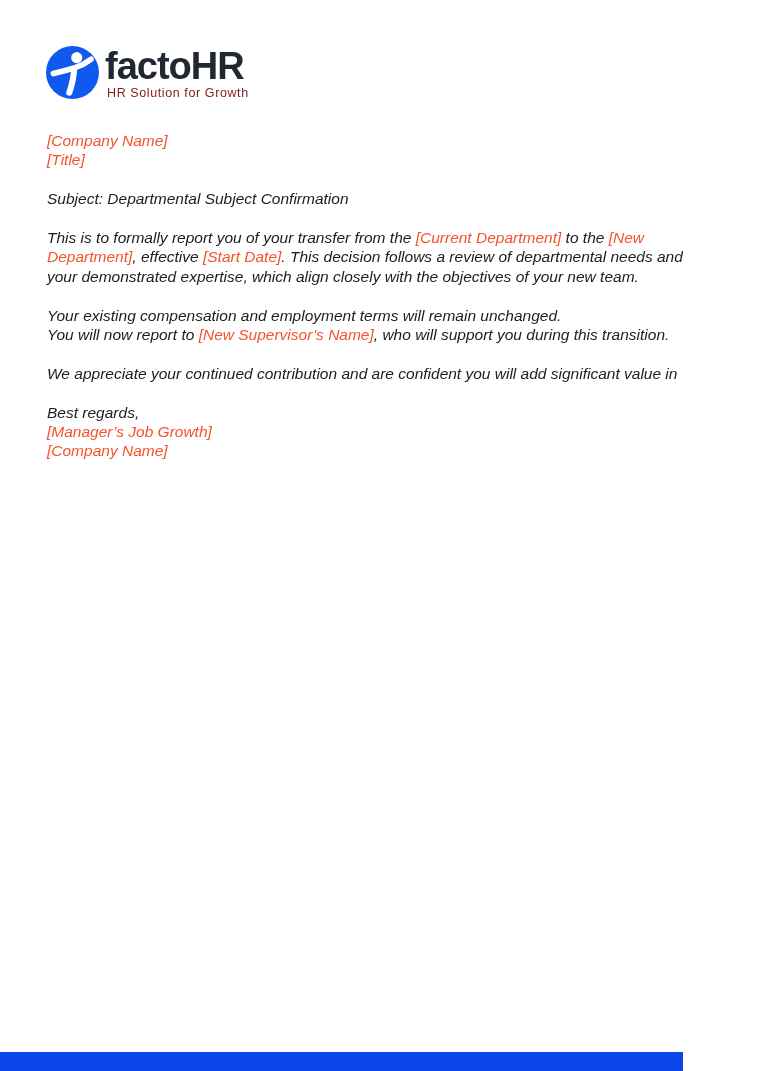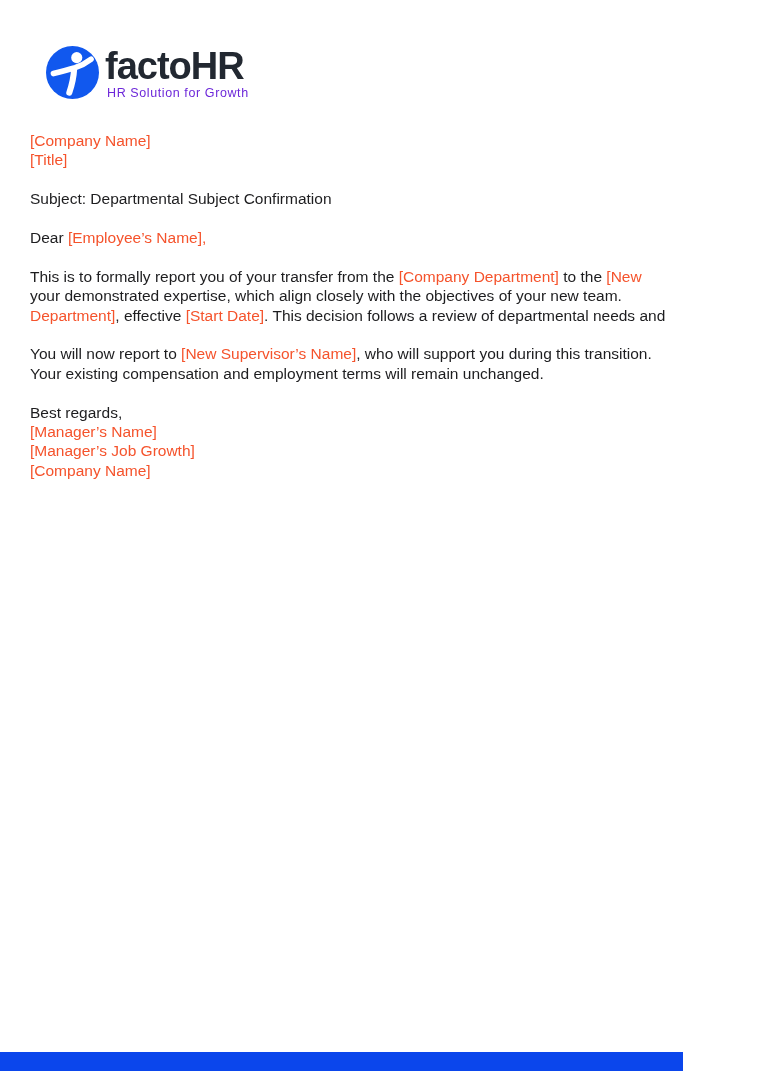--- a/index.html
+++ b/index.html
@@ -20,26 +20,26 @@
   }
   .logo-text{
     margin-left:6px;display:flex;flex-direction:column;
   }
   .logo-brand{
     font-size:38px;line-height:40px;font-weight:700;
     letter-spacing:-1px;color:#222831;
   }
   .logo-tagline{
     font-size:12.5px;line-height:14px;font-weight:500;
-    letter-spacing:0.6px;color:#6d28d9;margin-left:2px;
+    letter-spacing:0.6px;color:#7f1d1d;margin-left:2px;
   }
   
   .letter{
-    position:absolute;left:30px;top:131px;width:672px;
-    font-size:15.5px;line-height:19.4px;color:#1d1d1f;
+    position:absolute;left:47px;top:131px;width:672px;
+    font-size:15.5px;line-height:19.4px;color:#1d1d1f;font-style:italic;
   }
   .block{margin:0 0 19.4px 0;}
   .block:last-child{margin-bottom:16px;}
   .line{white-space:pre-wrap;}
   .ph{color:var(--ph-color,#f5532c);}
   .txt{color:inherit;}
   
   .footer-bar{
     position:absolute;left:0;top:1052px;width:765px;height:19px;
     background:var(--footer-color,#0b46ec);
@@ -67,36 +67,33 @@
 
   <div class="letter" style="color: rgb(29, 29, 31);">
     <div class="block">
         <div class="line"><span class="ph">[Company Name]</span></div>
         <div class="line"><span class="ph">[Title]</span></div>
       </div>
     <div class="block">
         <div class="line"><span class="txt">Subject: Departmental Subject Confirmation</span></div>
       </div>
     <div class="block">
-        <div class="line"><span class="txt">Dear </span><span class="ph">[Employee’s Name],</span></div>
+        <div class="line"><span class="txt">This is to formally report you of your transfer from the </span><span class="ph">[Current Department]</span><span class="txt"> to the </span><span class="ph">[New</span></div>
+        <div class="line"><span class="ph">Department]</span><span class="txt">, effective </span><span class="ph">[Start Date]</span><span class="txt">. This decision follows a review of departmental needs and</span></div>
+        <div class="line"><span class="txt">your demonstrated expertise, which align closely with the objectives of your new team.</span></div>
       </div>
     <div class="block">
-        <div class="line"><span class="txt">This is to formally report you of your transfer from the </span><span class="ph">[Company Department]</span><span class="txt"> to the </span><span class="ph">[New</span></div>
-        <div class="line"><span class="txt">your demonstrated expertise, which align closely with the objectives of your new team.</span></div>
-        <div class="line"><span class="ph">Department]</span><span class="txt">, effective </span><span class="ph">[Start Date]</span><span class="txt">. This decision follows a review of departmental needs and</span></div>
+        <div class="line"><span class="txt">Your existing compensation and employment terms will remain unchanged.</span></div>
+        <div class="line"><span class="txt">You will now report to </span><span class="ph">[New Supervisor’s Name]</span><span class="txt">, who will support you during this transition.</span></div>
       </div>
     <div class="block">
-        <div class="line"><span class="txt">You will now report to </span><span class="ph">[New Supervisor’s Name]</span><span class="txt">, who will support you during this transition.</span></div>
-        <div class="line"><span class="txt">Your existing compensation and employment terms will remain unchanged.</span></div>
-      </div>
-    <div class="block">
+        <div class="line"><span class="txt">We appreciate your continued contribution and are confident you will add significant value in</span></div>
       </div>
     <div class="block">
         <div class="line"><span class="txt">Best regards,</span></div>
-        <div class="line"><span class="ph">[Manager’s Name]</span></div>
         <div class="line"><span class="ph">[Manager’s Job Growth]</span></div>
         <div class="line"><span class="ph">[Company Name]</span></div>
       </div>
   </div>
 
   <div class="footer-bar"></div>
 
 </div>
 
 </body></html>

